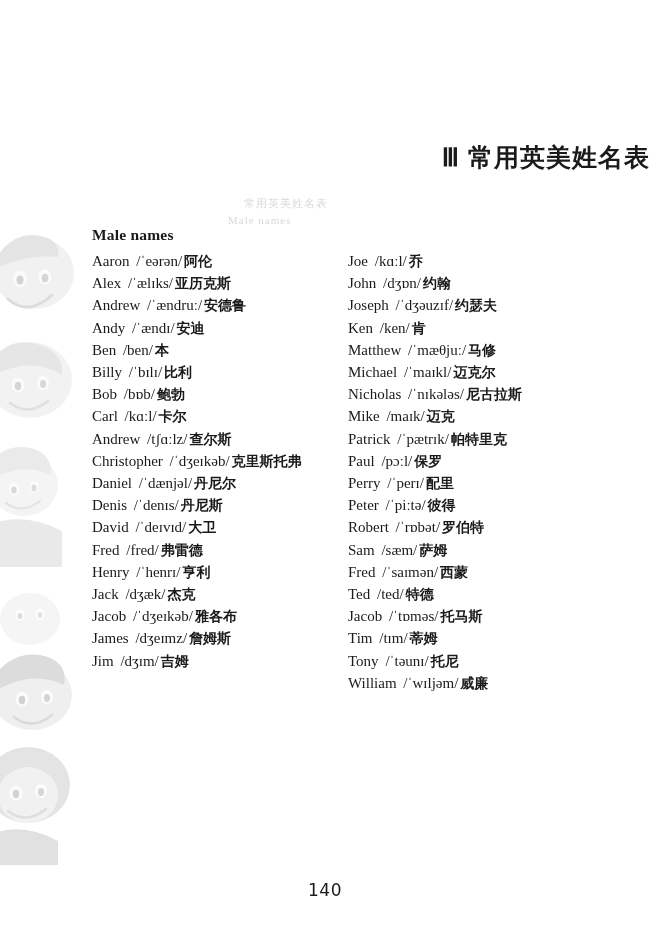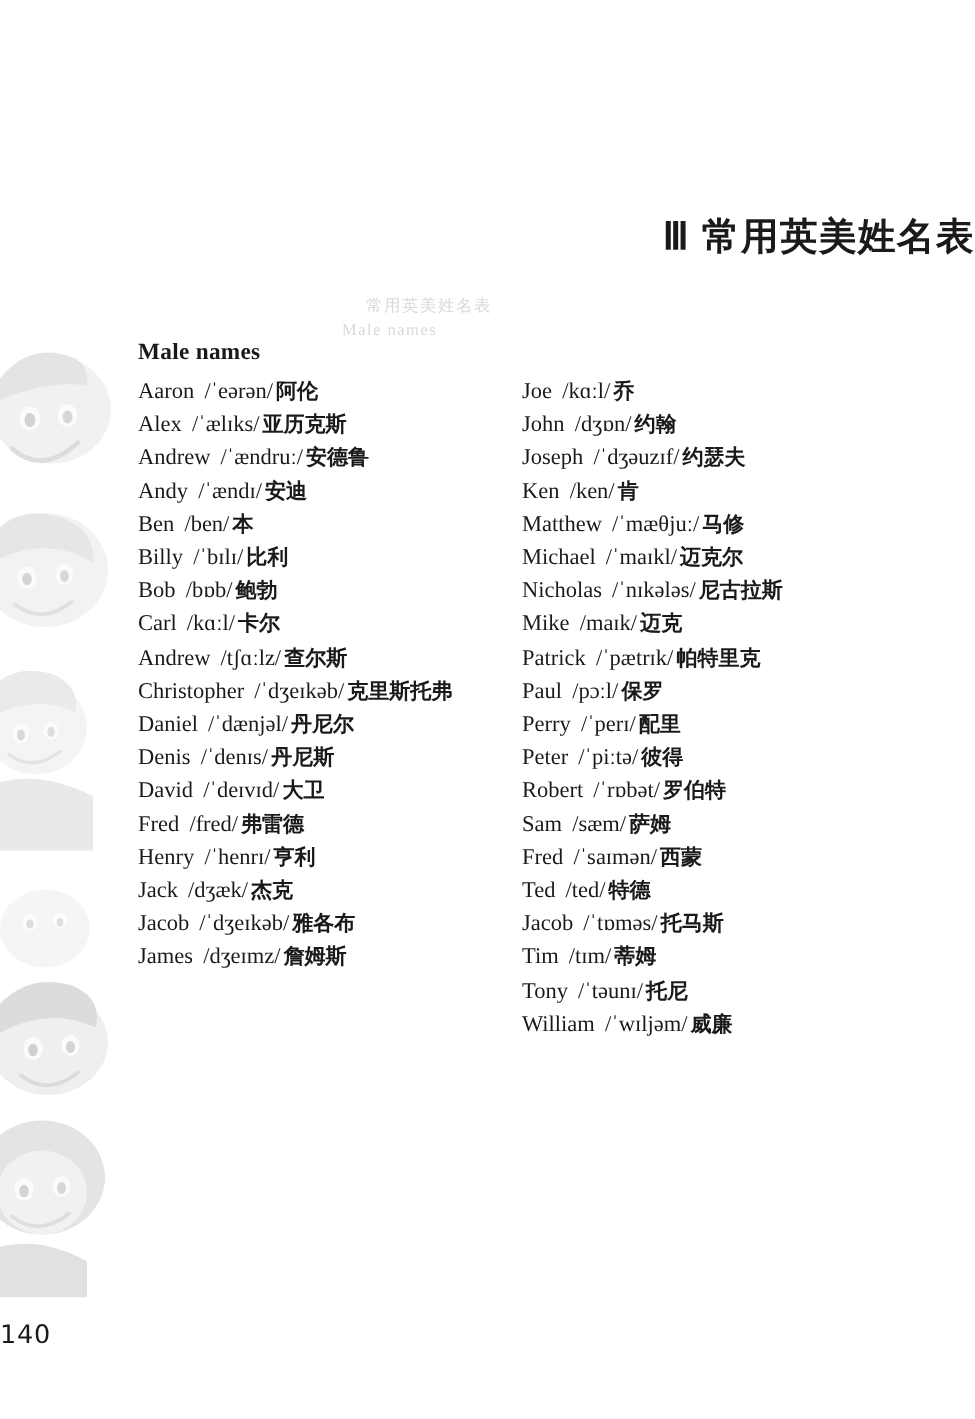--- a/index.html
+++ b/index.html
@@ -96,20 +96,21 @@
     font-size: 14px;
     margin-left: 2px;
   }
 
   
   #folio {
     position: absolute;
     bottom: 46px;
     left: 0;
     width: 650px;
+    text-align: center;
     font-size: 17px;
     font-family: "DejaVu Sans", "Liberation Sans", sans-serif;
     letter-spacing: 0.5px;
   }
 </style>
 </head>
 <body>
 
 <div id="watermark">
   <svg viewBox="0 0 78 670" xmlns="http://www.w3.org/2000/svg" aria-hidden="true">
@@ -198,20 +199,21 @@
         <li class="name-entry"><span class="eng">Andrew</span> <span class="ipa">/tʃɑːlz/</span><span class="cn">查尔斯</span></li>
         <li class="name-entry"><span class="eng">Christopher</span> <span class="ipa">/ˈdʒeɪkəb/</span><span class="cn">克里斯托弗</span></li>
         <li class="name-entry"><span class="eng">Daniel</span> <span class="ipa">/ˈdænjəl/</span><span class="cn">丹尼尔</span></li>
         <li class="name-entry"><span class="eng">Denis</span> <span class="ipa">/ˈdenɪs/</span><span class="cn">丹尼斯</span></li>
         <li class="name-entry"><span class="eng">David</span> <span class="ipa">/ˈdeɪvɪd/</span><span class="cn">大卫</span></li>
         <li class="name-entry"><span class="eng">Fred</span> <span class="ipa">/fred/</span><span class="cn">弗雷德</span></li>
         <li class="name-entry"><span class="eng">Henry</span> <span class="ipa">/ˈhenrɪ/</span><span class="cn">亨利</span></li>
         <li class="name-entry"><span class="eng">Jack</span> <span class="ipa">/dʒæk/</span><span class="cn">杰克</span></li>
         <li class="name-entry"><span class="eng">Jacob</span> <span class="ipa">/ˈdʒeɪkəb/</span><span class="cn">雅各布</span></li>
         <li class="name-entry"><span class="eng">James</span> <span class="ipa">/dʒeɪmz/</span><span class="cn">詹姆斯</span></li>
+        <li class="name-entry"><span class="eng">Jim</span> <span class="ipa">/dʒɪm/</span><span class="cn">吉姆</span></li>
       </ul>
     <ul class="name-column right" id="col-right">
         <li class="name-entry"><span class="eng">Joe</span> <span class="ipa">/kɑːl/</span><span class="cn">乔</span></li>
         <li class="name-entry"><span class="eng">John</span> <span class="ipa">/dʒɒn/</span><span class="cn">约翰</span></li>
         <li class="name-entry"><span class="eng">Joseph</span> <span class="ipa">/ˈdʒəuzɪf/</span><span class="cn">约瑟夫</span></li>
         <li class="name-entry"><span class="eng">Ken</span> <span class="ipa">/ken/</span><span class="cn">肯</span></li>
         <li class="name-entry"><span class="eng">Matthew</span> <span class="ipa">/ˈmæθjuː/</span><span class="cn">马修</span></li>
         <li class="name-entry"><span class="eng">Michael</span> <span class="ipa">/ˈmaɪkl/</span><span class="cn">迈克尔</span></li>
         <li class="name-entry"><span class="eng">Nicholas</span> <span class="ipa">/ˈnɪkələs/</span><span class="cn">尼古拉斯</span></li>
         <li class="name-entry"><span class="eng">Mike</span> <span class="ipa">/maɪk/</span><span class="cn">迈克</span></li>

